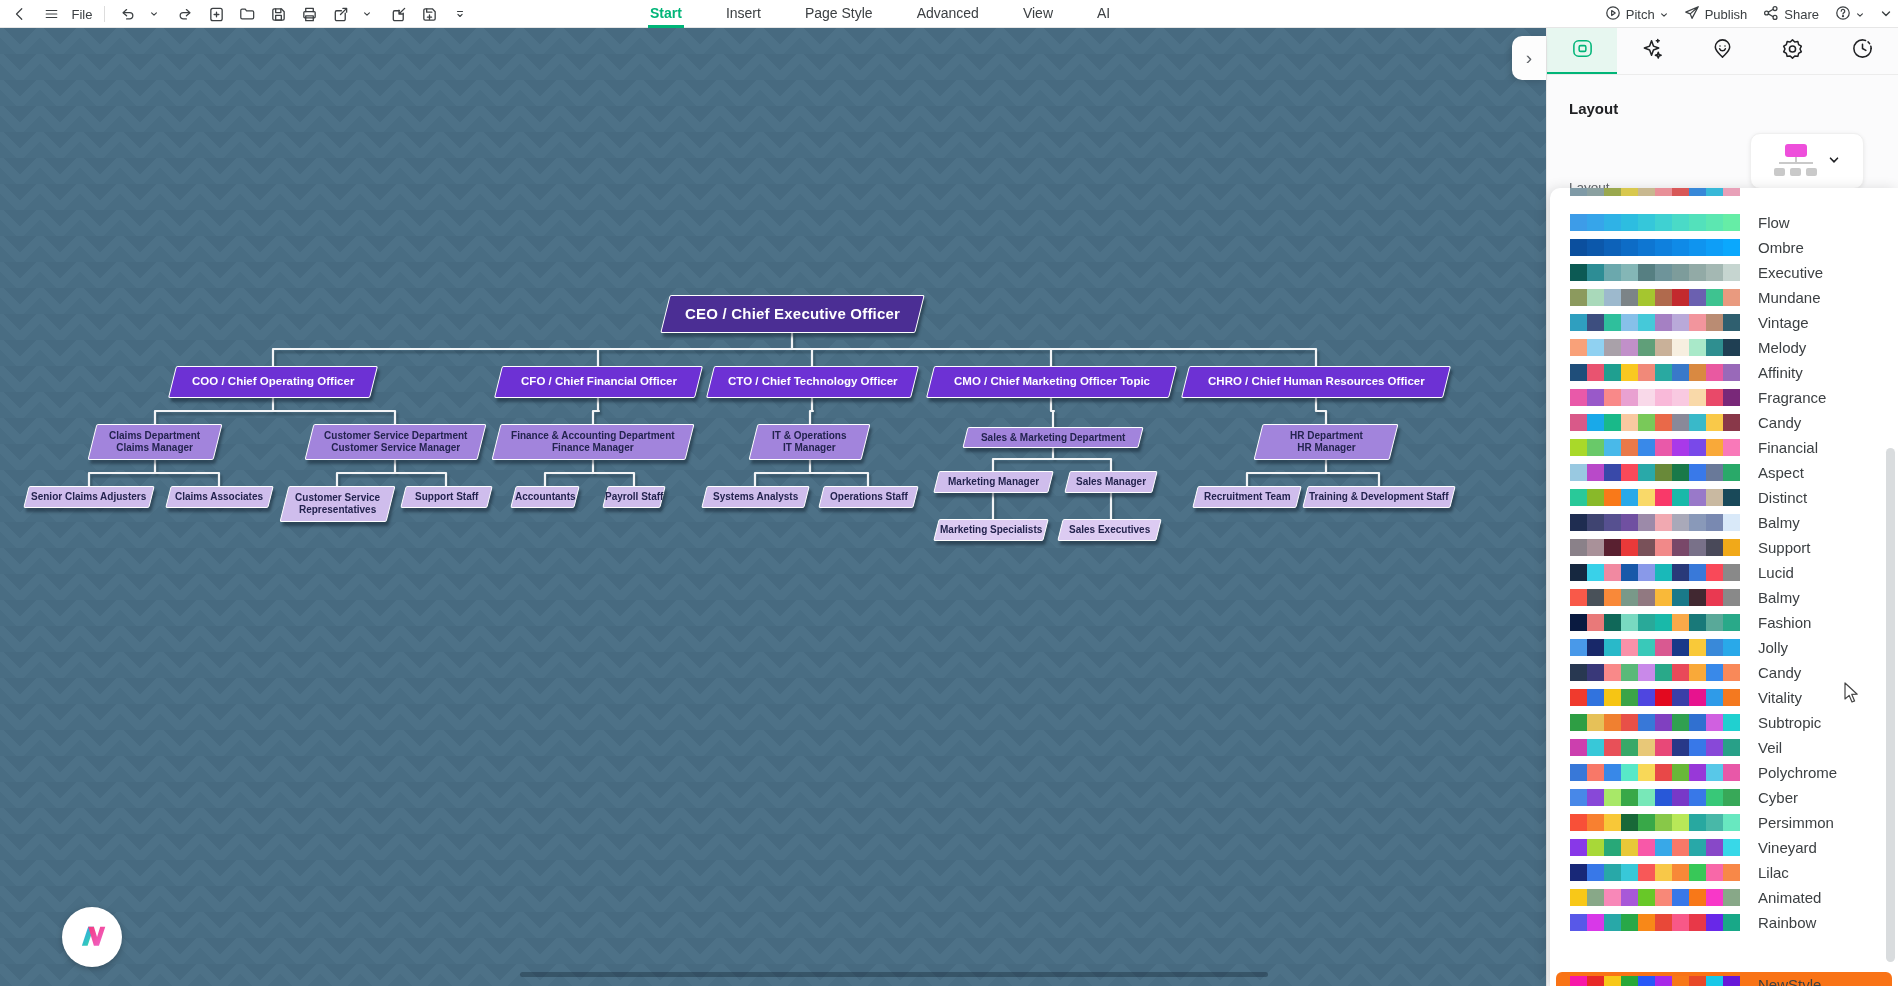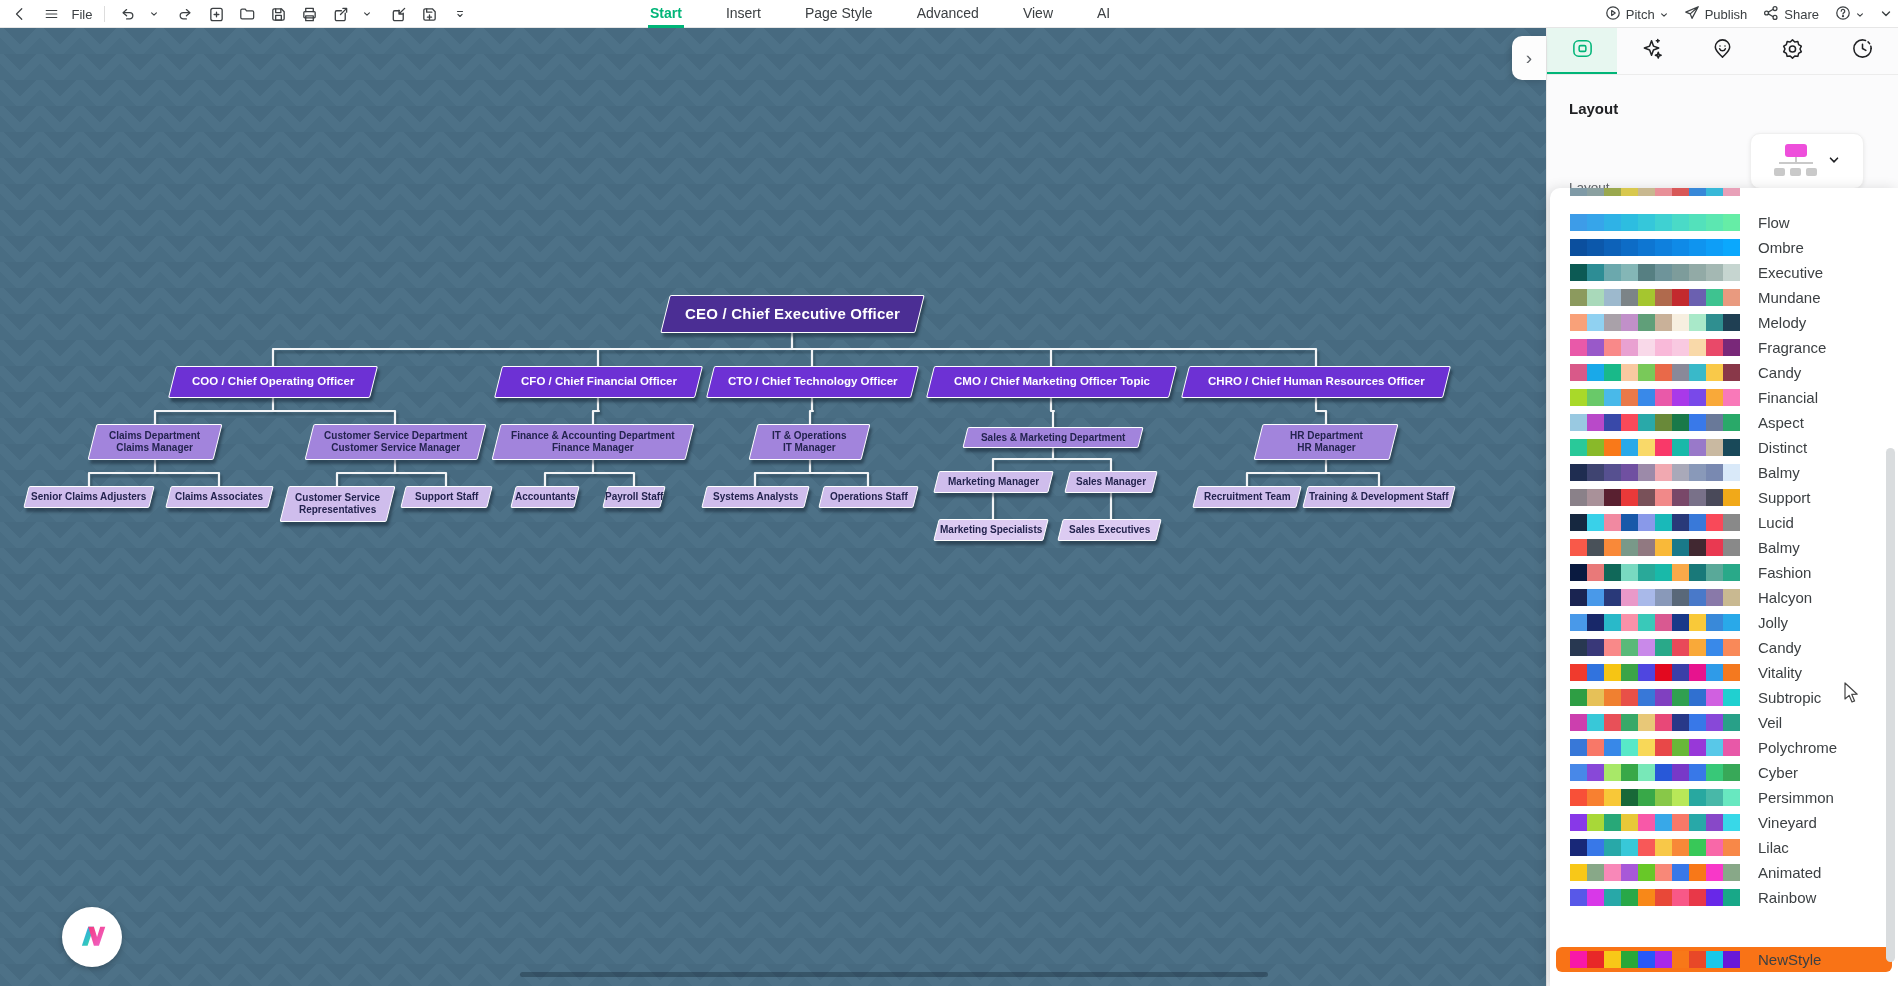--- a/index.html
+++ b/index.html
@@ -520,35 +520,65 @@
             <div class="sw" style="background: rgb(176, 106, 77);"></div>
             <div class="sw" style="background: rgb(195, 42, 46);"></div>
             <div class="sw" style="background: rgb(107, 96, 176);"></div>
             <div class="sw" style="background: rgb(62, 195, 144);"></div>
             <div class="sw" style="background: rgb(233, 154, 127);"></div>
           </div>
           <div class="pname">Mundane</div>
         </div>
         <div class="prow">
           <div class="swatches">
+            <div class="sw" style="background: rgb(47, 159, 191);"></div>
+            <div class="sw" style="background: rgb(61, 78, 127);"></div>
+            <div class="sw" style="background: rgb(47, 191, 156);"></div>
+            <div class="sw" style="background: rgb(135, 192, 233);"></div>
+            <div class="sw" style="background: rgb(69, 201, 217);"></div>
+            <div class="sw" style="background: rgb(165, 128, 195);"></div>
+            <div class="sw" style="background: rgb(185, 169, 217);"></div>
+            <div class="sw" style="background: rgb(242, 149, 157);"></div>
+            <div class="sw" style="background: rgb(186, 140, 115);"></div>
+            <div class="sw" style="background: rgb(47, 95, 111);"></div>
+          </div>
+          <div class="pname">Vintage</div>
+        </div>
+        <div class="prow">
+          <div class="swatches">
             <div class="sw" style="background: rgb(249, 161, 121);"></div>
             <div class="sw" style="background: rgb(144, 209, 241);"></div>
             <div class="sw" style="background: rgb(169, 161, 169);"></div>
             <div class="sw" style="background: rgb(193, 144, 201);"></div>
             <div class="sw" style="background: rgb(96, 159, 121);"></div>
             <div class="sw" style="background: rgb(201, 177, 153);"></div>
             <div class="sw" style="background: rgb(247, 239, 224);"></div>
             <div class="sw" style="background: rgb(169, 233, 201);"></div>
             <div class="sw" style="background: rgb(47, 143, 144);"></div>
             <div class="sw" style="background: rgb(31, 63, 83);"></div>
           </div>
           <div class="pname">Melody</div>
         </div>
         <div class="prow">
           <div class="swatches">
+            <div class="sw" style="background: rgb(31, 78, 122);"></div>
+            <div class="sw" style="background: rgb(233, 83, 112);"></div>
+            <div class="sw" style="background: rgb(31, 159, 144);"></div>
+            <div class="sw" style="background: rgb(249, 200, 33);"></div>
+            <div class="sw" style="background: rgb(241, 137, 121);"></div>
+            <div class="sw" style="background: rgb(41, 169, 161);"></div>
+            <div class="sw" style="background: rgb(57, 121, 201);"></div>
+            <div class="sw" style="background: rgb(217, 137, 65);"></div>
+            <div class="sw" style="background: rgb(233, 89, 161);"></div>
+            <div class="sw" style="background: rgb(153, 105, 185);"></div>
+          </div>
+          <div class="pname">Affinity</div>
+        </div>
+        <div class="prow">
+          <div class="swatches">
             <div class="sw" style="background: rgb(233, 89, 169);"></div>
             <div class="sw" style="background: rgb(153, 89, 201);"></div>
             <div class="sw" style="background: rgb(249, 137, 137);"></div>
             <div class="sw" style="background: rgb(233, 161, 209);"></div>
             <div class="sw" style="background: rgb(249, 217, 233);"></div>
             <div class="sw" style="background: rgb(249, 185, 217);"></div>
             <div class="sw" style="background: rgb(249, 201, 225);"></div>
             <div class="sw" style="background: rgb(249, 217, 169);"></div>
             <div class="sw" style="background: rgb(233, 73, 105);"></div>
             <div class="sw" style="background: rgb(121, 40, 121);"></div>
@@ -685,35 +715,20 @@
             <div class="sw" style="background: rgb(25, 185, 169);"></div>
             <div class="sw" style="background: rgb(249, 169, 73);"></div>
             <div class="sw" style="background: rgb(25, 121, 121);"></div>
             <div class="sw" style="background: rgb(89, 169, 153);"></div>
             <div class="sw" style="background: rgb(41, 169, 137);"></div>
           </div>
           <div class="pname">Fashion</div>
         </div>
         <div class="prow">
           <div class="swatches">
-            <div class="sw" style="background: rgb(26, 36, 81);"></div>
-            <div class="sw" style="background: rgb(73, 153, 233);"></div>
-            <div class="sw" style="background: rgb(41, 57, 121);"></div>
-            <div class="sw" style="background: rgb(233, 153, 201);"></div>
-            <div class="sw" style="background: rgb(169, 185, 233);"></div>
-            <div class="sw" style="background: rgb(137, 153, 185);"></div>
-            <div class="sw" style="background: rgb(89, 104, 121);"></div>
-            <div class="sw" style="background: rgb(73, 121, 201);"></div>
-            <div class="sw" style="background: rgb(137, 121, 169);"></div>
-            <div class="sw" style="background: rgb(201, 185, 145);"></div>
-          </div>
-          <div class="pname">Halcyon</div>
-        </div>
-        <div class="prow">
-          <div class="swatches">
             <div class="sw" style="background: rgb(73, 153, 233);"></div>
             <div class="sw" style="background: rgb(24, 40, 105);"></div>
             <div class="sw" style="background: rgb(41, 185, 201);"></div>
             <div class="sw" style="background: rgb(249, 145, 169);"></div>
             <div class="sw" style="background: rgb(57, 201, 185);"></div>
             <div class="sw" style="background: rgb(217, 89, 145);"></div>
             <div class="sw" style="background: rgb(25, 57, 137);"></div>
             <div class="sw" style="background: rgb(249, 201, 57);"></div>
             <div class="sw" style="background: rgb(57, 137, 217);"></div>
             <div class="sw" style="background: rgb(41, 169, 233);"></div>

